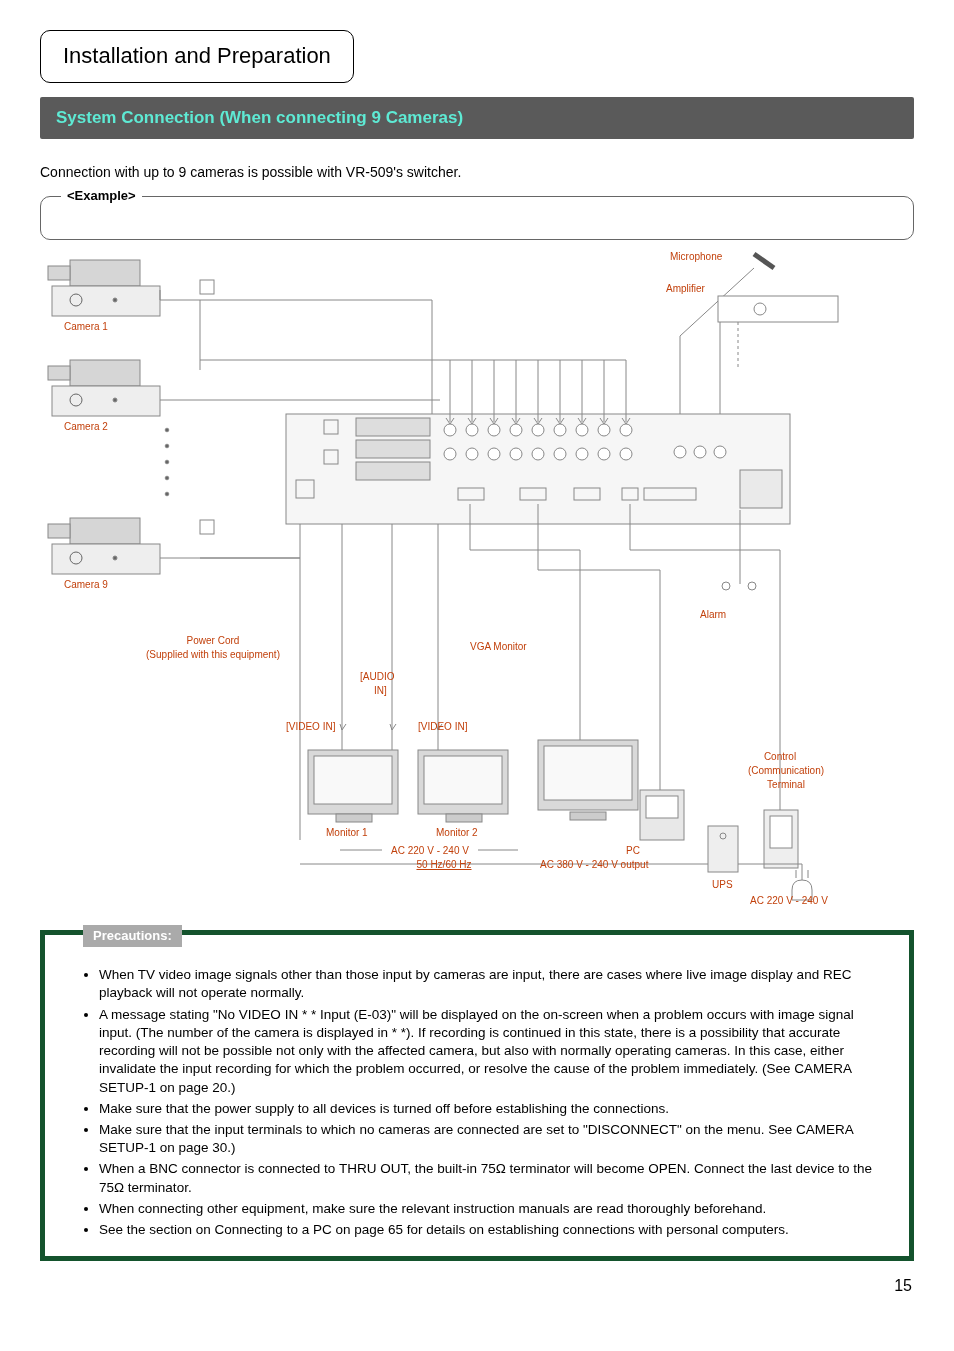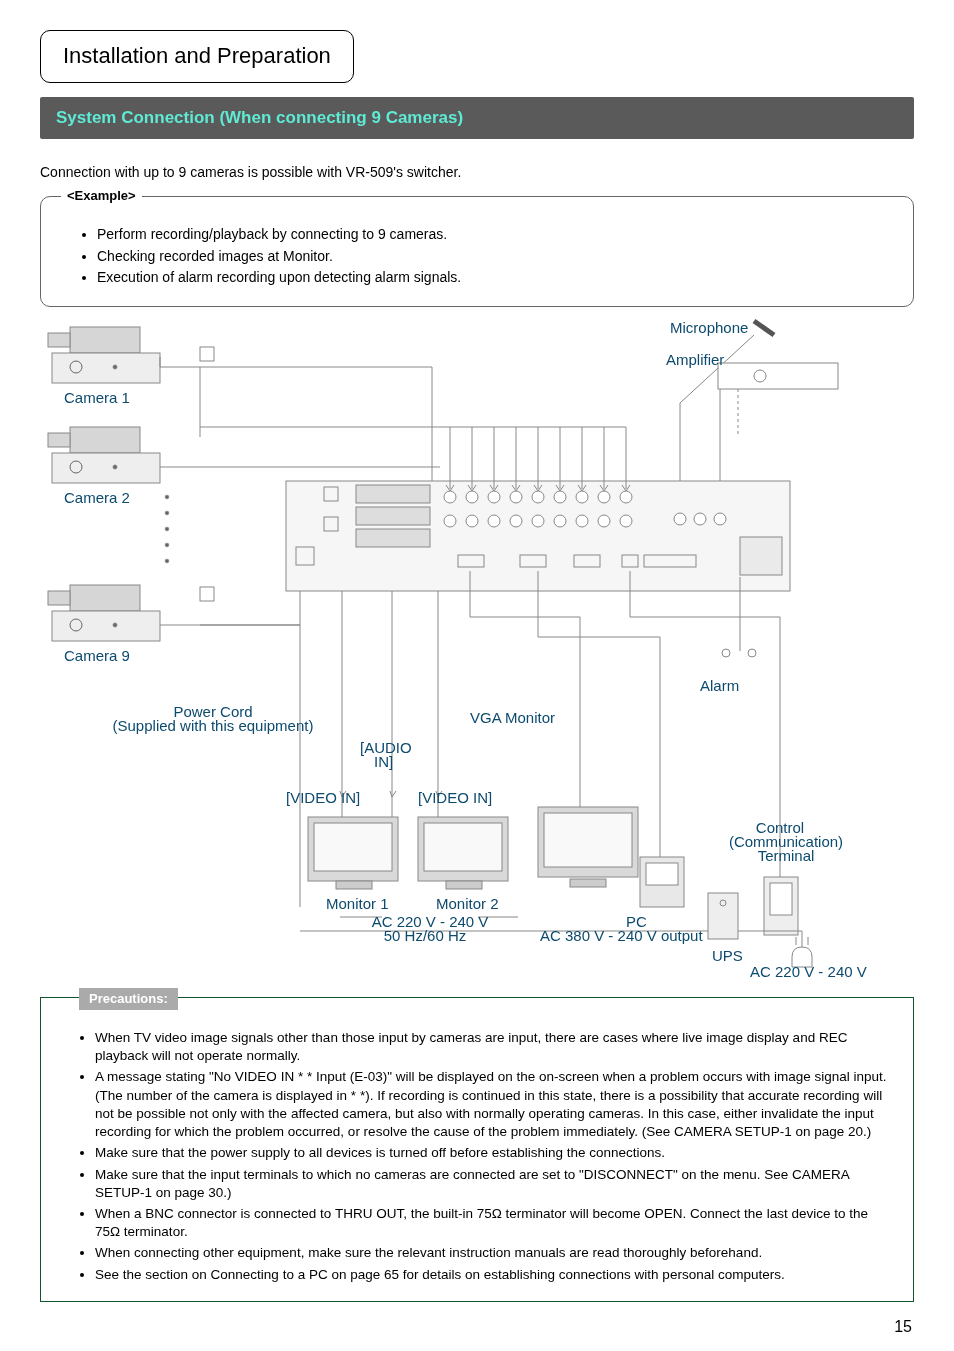--- a/index.html
+++ b/index.html
@@ -67,27 +67,27 @@
     position: relative;
     font-size: 12px;
     color: #555;
   }
   .diagram-area svg {
     position: absolute;
     inset: 0;
   }
   .dlabel {
     position: absolute;
-    font-size: 15px;
-    color: #0c4a6e;
+    font-size: 10px;
+    color: #c2410c;
     text-align: center;
     white-space: nowrap;
   }
   .precautions-box {
-    border: 1px solid #14532d;
+    border: 5px solid #14532d;
     position: relative;
     padding: 28px 20px 14px 20px;
     margin-top: 10px;
   }
   .precautions-legend {
     position: absolute;
     top: -10px;
     left: 38px;
     background: #aaa;
     color: #fff;
@@ -119,25 +119,20 @@
 <div class="chapter-title-box">
   <div class="chapter-title">Installation and Preparation</div>
 </div>
 
 <div class="section-bar">System Connection (When connecting 9 Cameras)</div>
 
 <p class="intro">Connection with up to 9 cameras is possible with VR-509's switcher.</p>
 
 <div class="example-box">
   <span class="example-legend">&lt;Example&gt;</span>
-  <ul>
-    <li>Perform recording/playback by connecting to 9 cameras.</li>
-    <li>Checking recorded images at Monitor.</li>
-    <li>Execution of alarm recording upon detecting alarm signals.</li>
-  </ul>
 </div>
 
 <div class="diagram-area">
   <svg viewBox="0 0 874 670" xmlns="http://www.w3.org/2000/svg">
     <g stroke="#888" stroke-width="1" fill="none">
 
       <rect x="30" y="10" width="70" height="26" fill="#d6d6d6"></rect>
       <rect x="8" y="16" width="22" height="14" fill="#d6d6d6"></rect>
       <rect x="12" y="36" width="108" height="30" fill="#eee"></rect>
       <circle cx="36" cy="50" r="6" stroke="#666"></circle>
@@ -322,21 +317,21 @@
   <span class="dlabel" style="left:286px; top:576px;">Monitor 1</span>
   <span class="dlabel" style="left:396px; top:576px;">Monitor 2</span>
   <span class="dlabel" style="left:586px; top:594px;">PC</span>
   <span class="dlabel" style="left:672px; top:628px;">UPS</span>
 
   <span class="dlabel" style="left:680px; top:500px; text-align:center; width:120px;">Control</span>
   <span class="dlabel" style="left:686px; top:514px; text-align:center; width:120px;">(Communication)</span>
   <span class="dlabel" style="left:686px; top:528px; text-align:center; width:120px;">Terminal</span>
 
   <span class="dlabel" style="left:310px; top:594px; width:160px;">AC 220 V - 240 V</span>
-  <span class="dlabel" style="left:305px; top:608px; width:160px;">50 Hz/60 Hz</span>
+  <span class="dlabel" style="left:324px; top:608px; width:160px;text-decoration:underline;">50 Hz/60 Hz</span>
   <span class="dlabel" style="left:500px; top:608px;">AC 380 V - 240 V output</span>
   <span class="dlabel" style="left:710px; top:644px;">AC 220 V - 240 V</span>
 </div>
 
 <div class="precautions-box">
   <span class="precautions-legend">Precautions:</span>
   <ul>
     <li>When TV video image signals other than those input by cameras are input, there are cases where live image display and REC playback will not operate normally.</li>
     <li>A message stating "No VIDEO IN * * Input (E-03)" will be displayed on the on-screen when a problem occurs with image signal input. (The number of the camera is displayed in * *). If recording is continued in this state, there is a possibility that accurate recording will not be possible not only with the affected camera, but also with normally operating cameras. In this case, either invalidate the input recording for which the problem occurred, or resolve the cause of the problem immediately. (See CAMERA SETUP-1 on page 20.)</li>
     <li>Make sure that the power supply to all devices is turned off before establishing the connections.</li>

